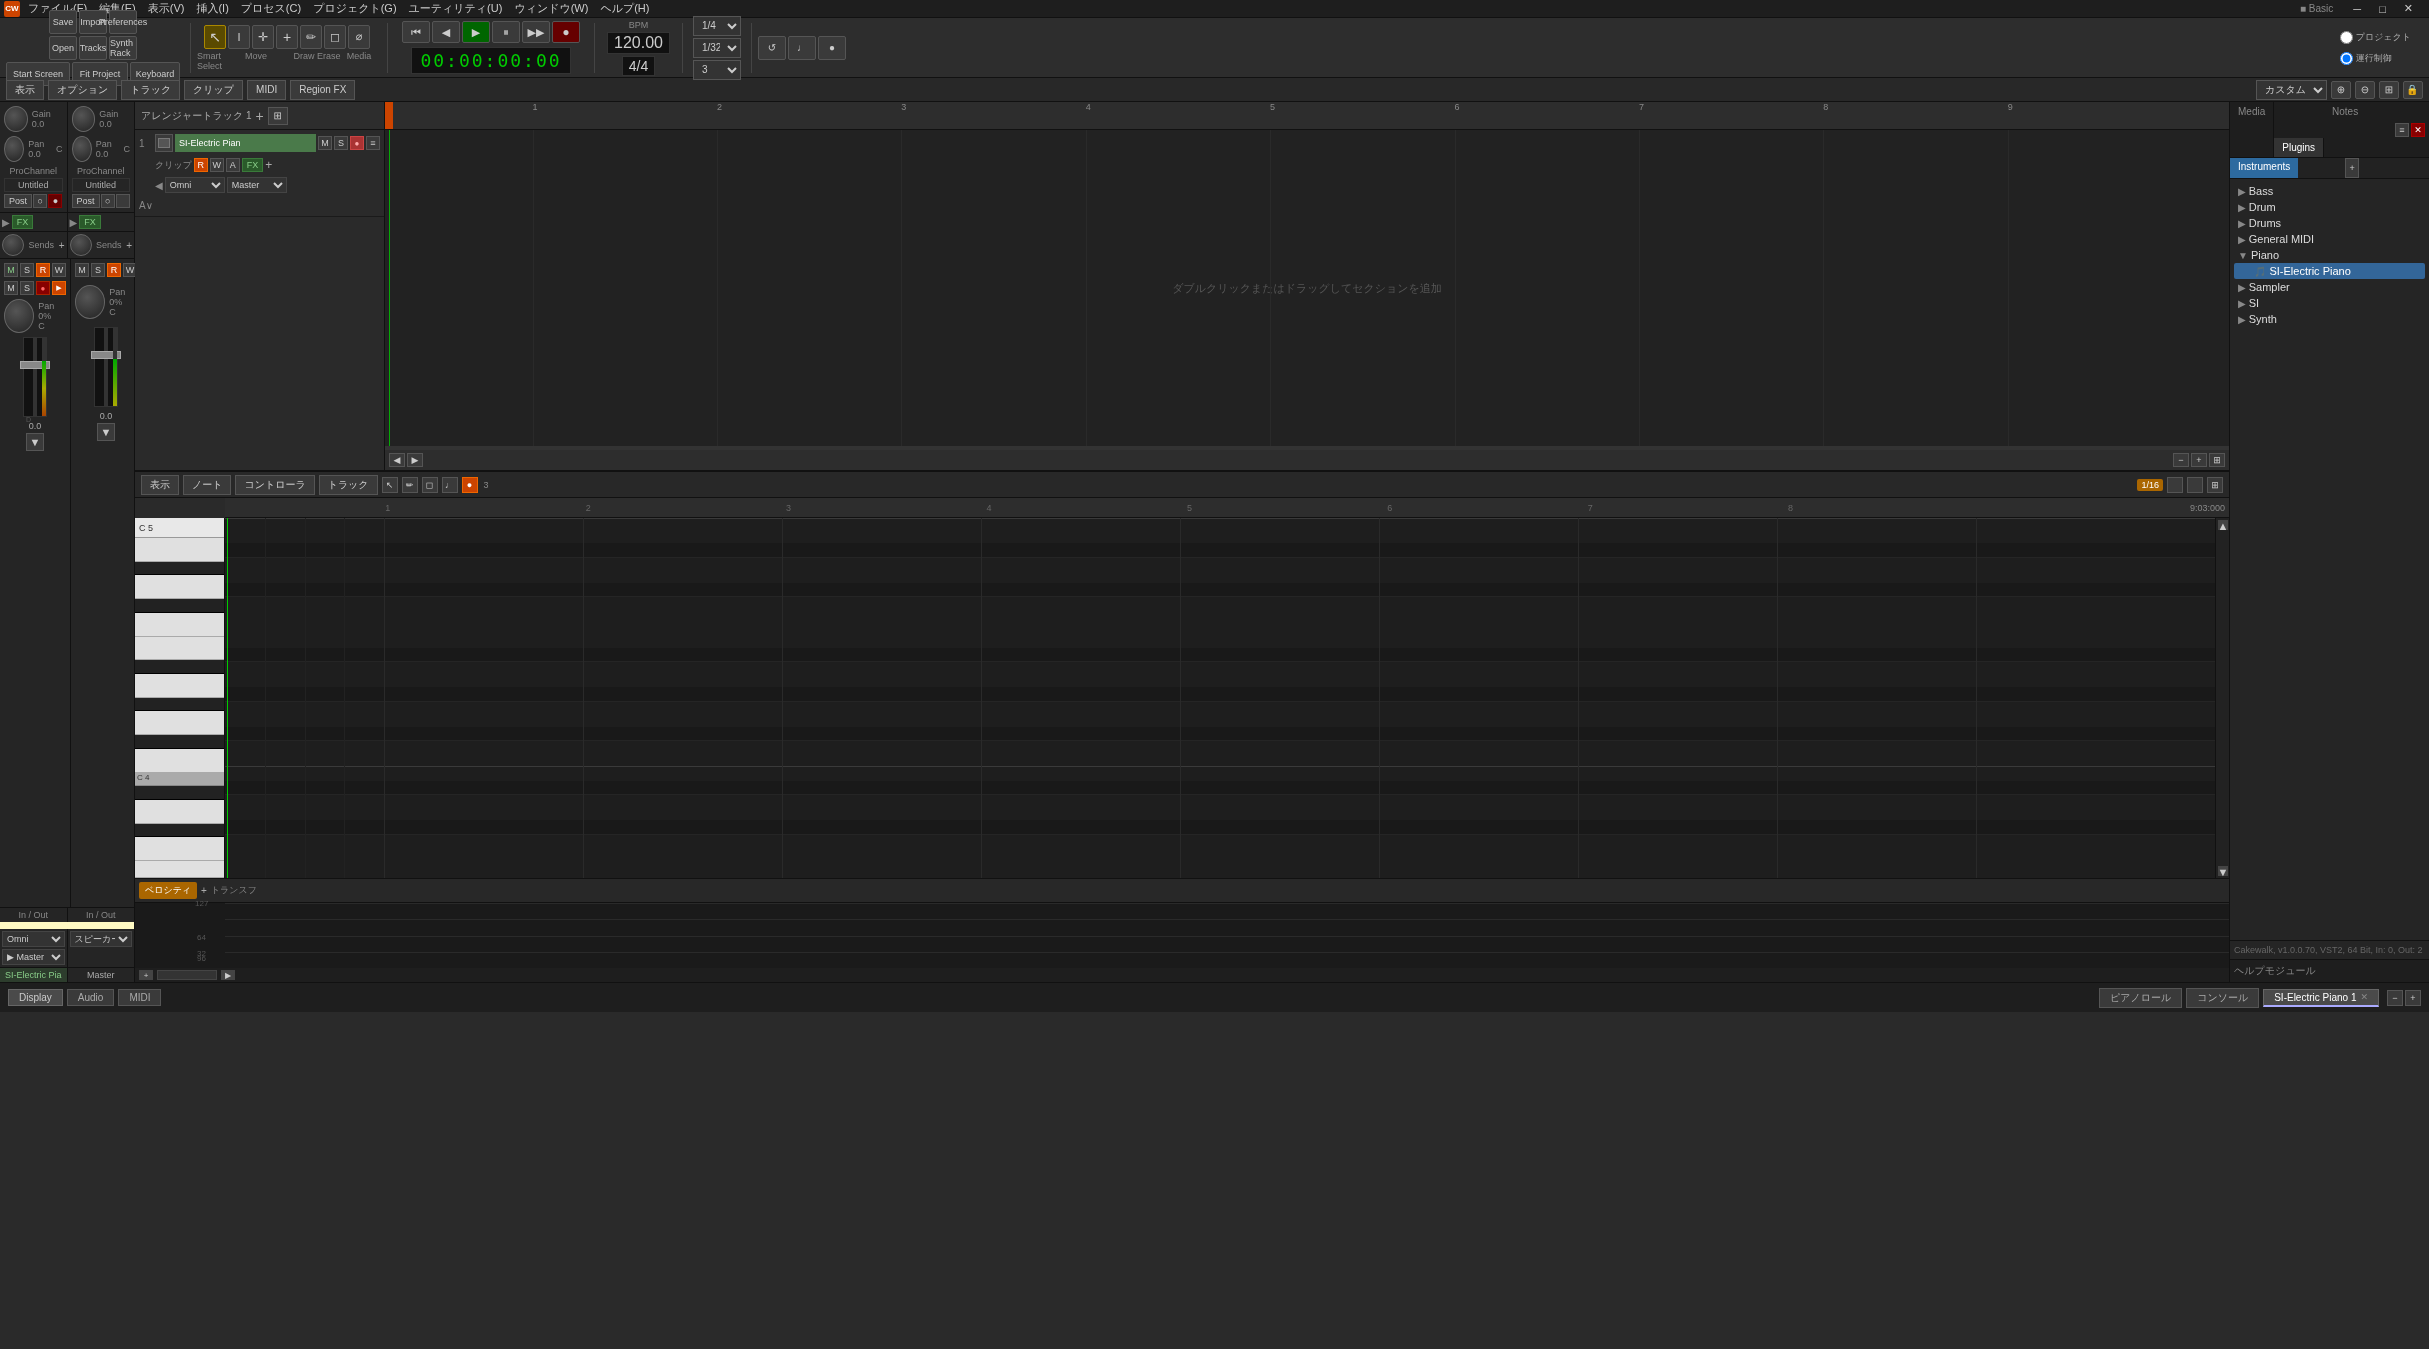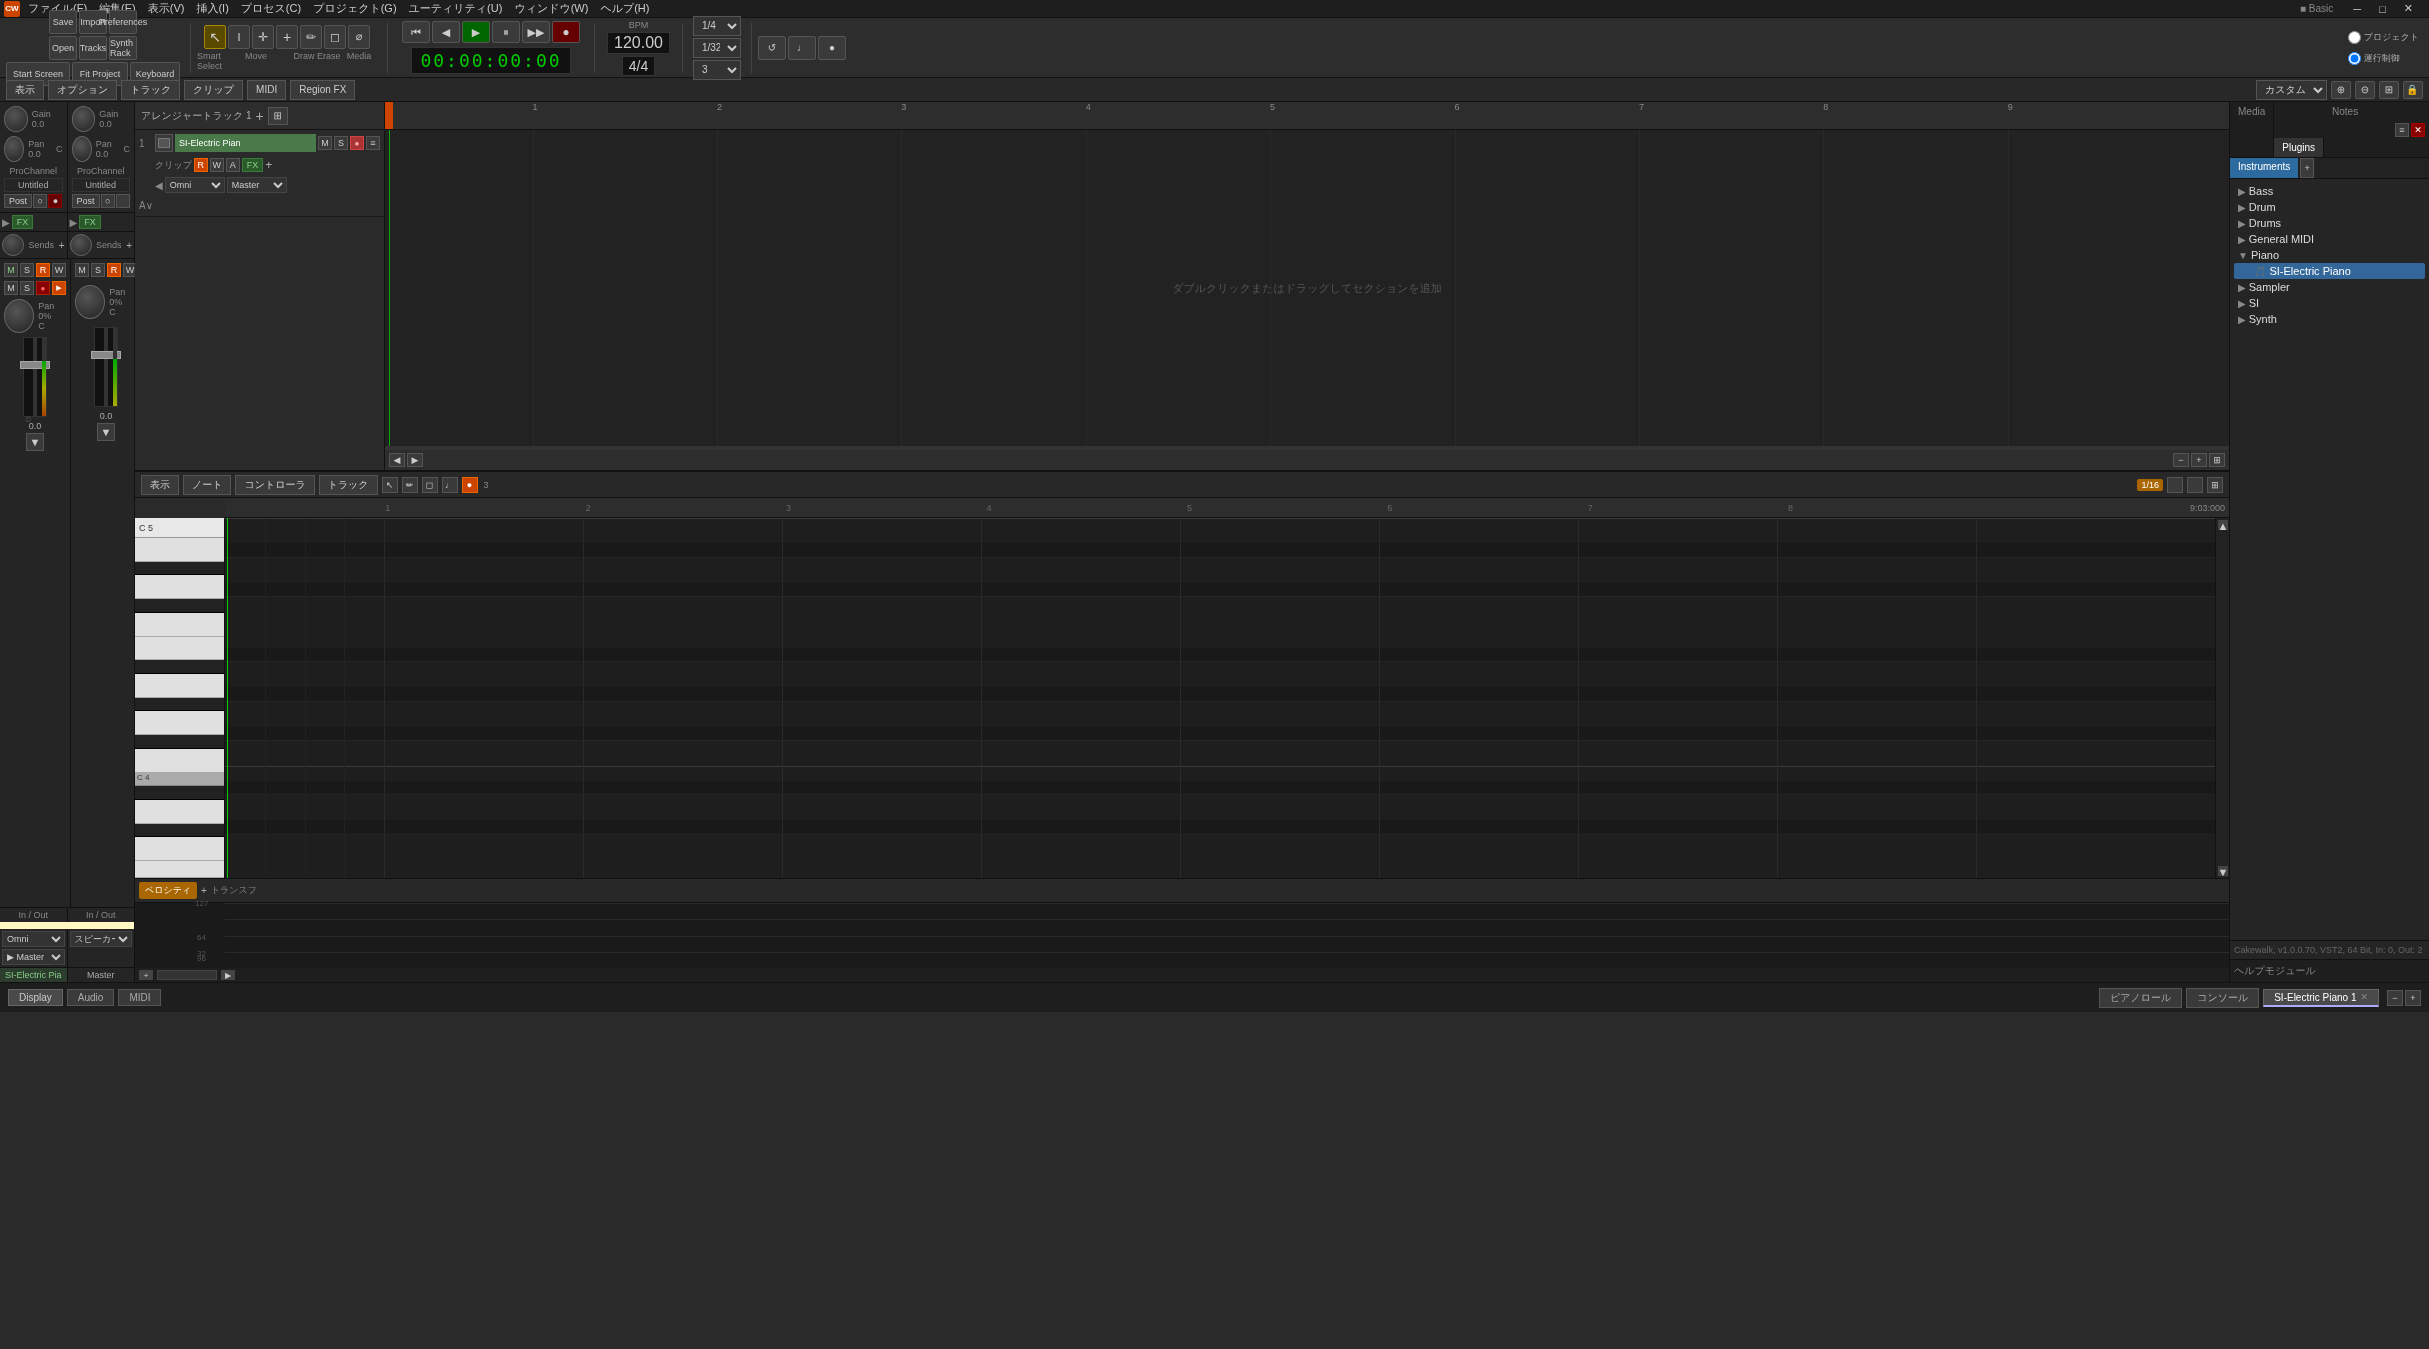--- a/index.html
+++ b/index.html
@@ -317,21 +317,21 @@
   <div class="separator"></div>
 
   <div style="display:flex;gap:2px;">
     <div class="tb-btn" style="font-size:10px;">↺</div>
     <div class="tb-btn" style="font-size:10px;">♩</div>
     <div class="tb-btn" style="font-size:10px;">●</div>
   </div>
 
   <div style="flex:1"></div>
 
-  <div style="display:flex;flex-direction:column;gap:8px;margin-right:4px;">
+  <div style="display:flex;flex-direction:column;gap:8px;margin-right:12px;">
     <label style="font-size:9px;color:#aaa;display:flex;align-items:center;gap:3px;">
       <input type="radio" name="proj" style="margin: 0px;"> プロジェクト
     </label>
     <label style="font-size:9px;color:#aaa;display:flex;align-items:center;gap:3px;">
       <input type="radio" name="proj" checked="" style="margin: 0px;"> 運行制御
     </label>
   </div>
 </div>
 
 <div class="secondary-toolbar">
@@ -759,21 +759,21 @@
     <div style="display:flex;background:#1e1e1e;border-bottom:1px solid #111;">
       <div style="padding:4px 8px;font-size:10px;cursor:pointer;color:#888;border-right:1px solid #111;">Media</div>
       <div style="padding:4px 8px;font-size:10px;cursor:pointer;background:#333;color:#fff;border-right:1px solid #111;margin-top:36px;">Plugins</div>
       <div style="padding:4px 8px;font-size:10px;cursor:pointer;color:#888;">Notes</div>
       <div style="flex:1;display:flex;align-items:center;justify-content:flex-end;padding-right:4px;gap:2px;">
         <div style="width:14px;height:14px;background:#3a3a3a;border:1px solid #555;cursor:pointer;display:flex;align-items:center;justify-content:center;font-size:9px;">≡</div>
         <div style="width:14px;height:14px;background:#880000;border:1px solid #aa0000;cursor:pointer;display:flex;align-items:center;justify-content:center;font-size:9px;color:#fff;">✕</div>
       </div>
     </div>
 
-    <div style="display:flex;background:#222;border-bottom:1px solid #111;">
+    <div style="display:flex;background:#222;border-bottom:1px solid #111;gap:45px;">
       <div style="padding:3px 8px;font-size:10px;cursor:pointer;background:#2d6a9f;color:#fff;">Instruments</div>
       <div style="width:14px;height:20px;background:#3a3a3a;border:1px solid #555;cursor:pointer;display:flex;align-items:center;justify-content:center;font-size:9px;margin-left:2px;">+</div>
     </div>
 
     <div style="flex:1;overflow-y:auto;padding:4px;">
       <div style="display:flex;align-items:center;padding:2px 4px;cursor:pointer;gap:3px;">
         <span style="color:#888;font-size:10px;">▶</span>
         <span style="color:#dddddd;font-size:11px;">Bass</span>
       </div>
       <div style="display:flex;align-items:center;padding:2px 4px;cursor:pointer;gap:3px;">

